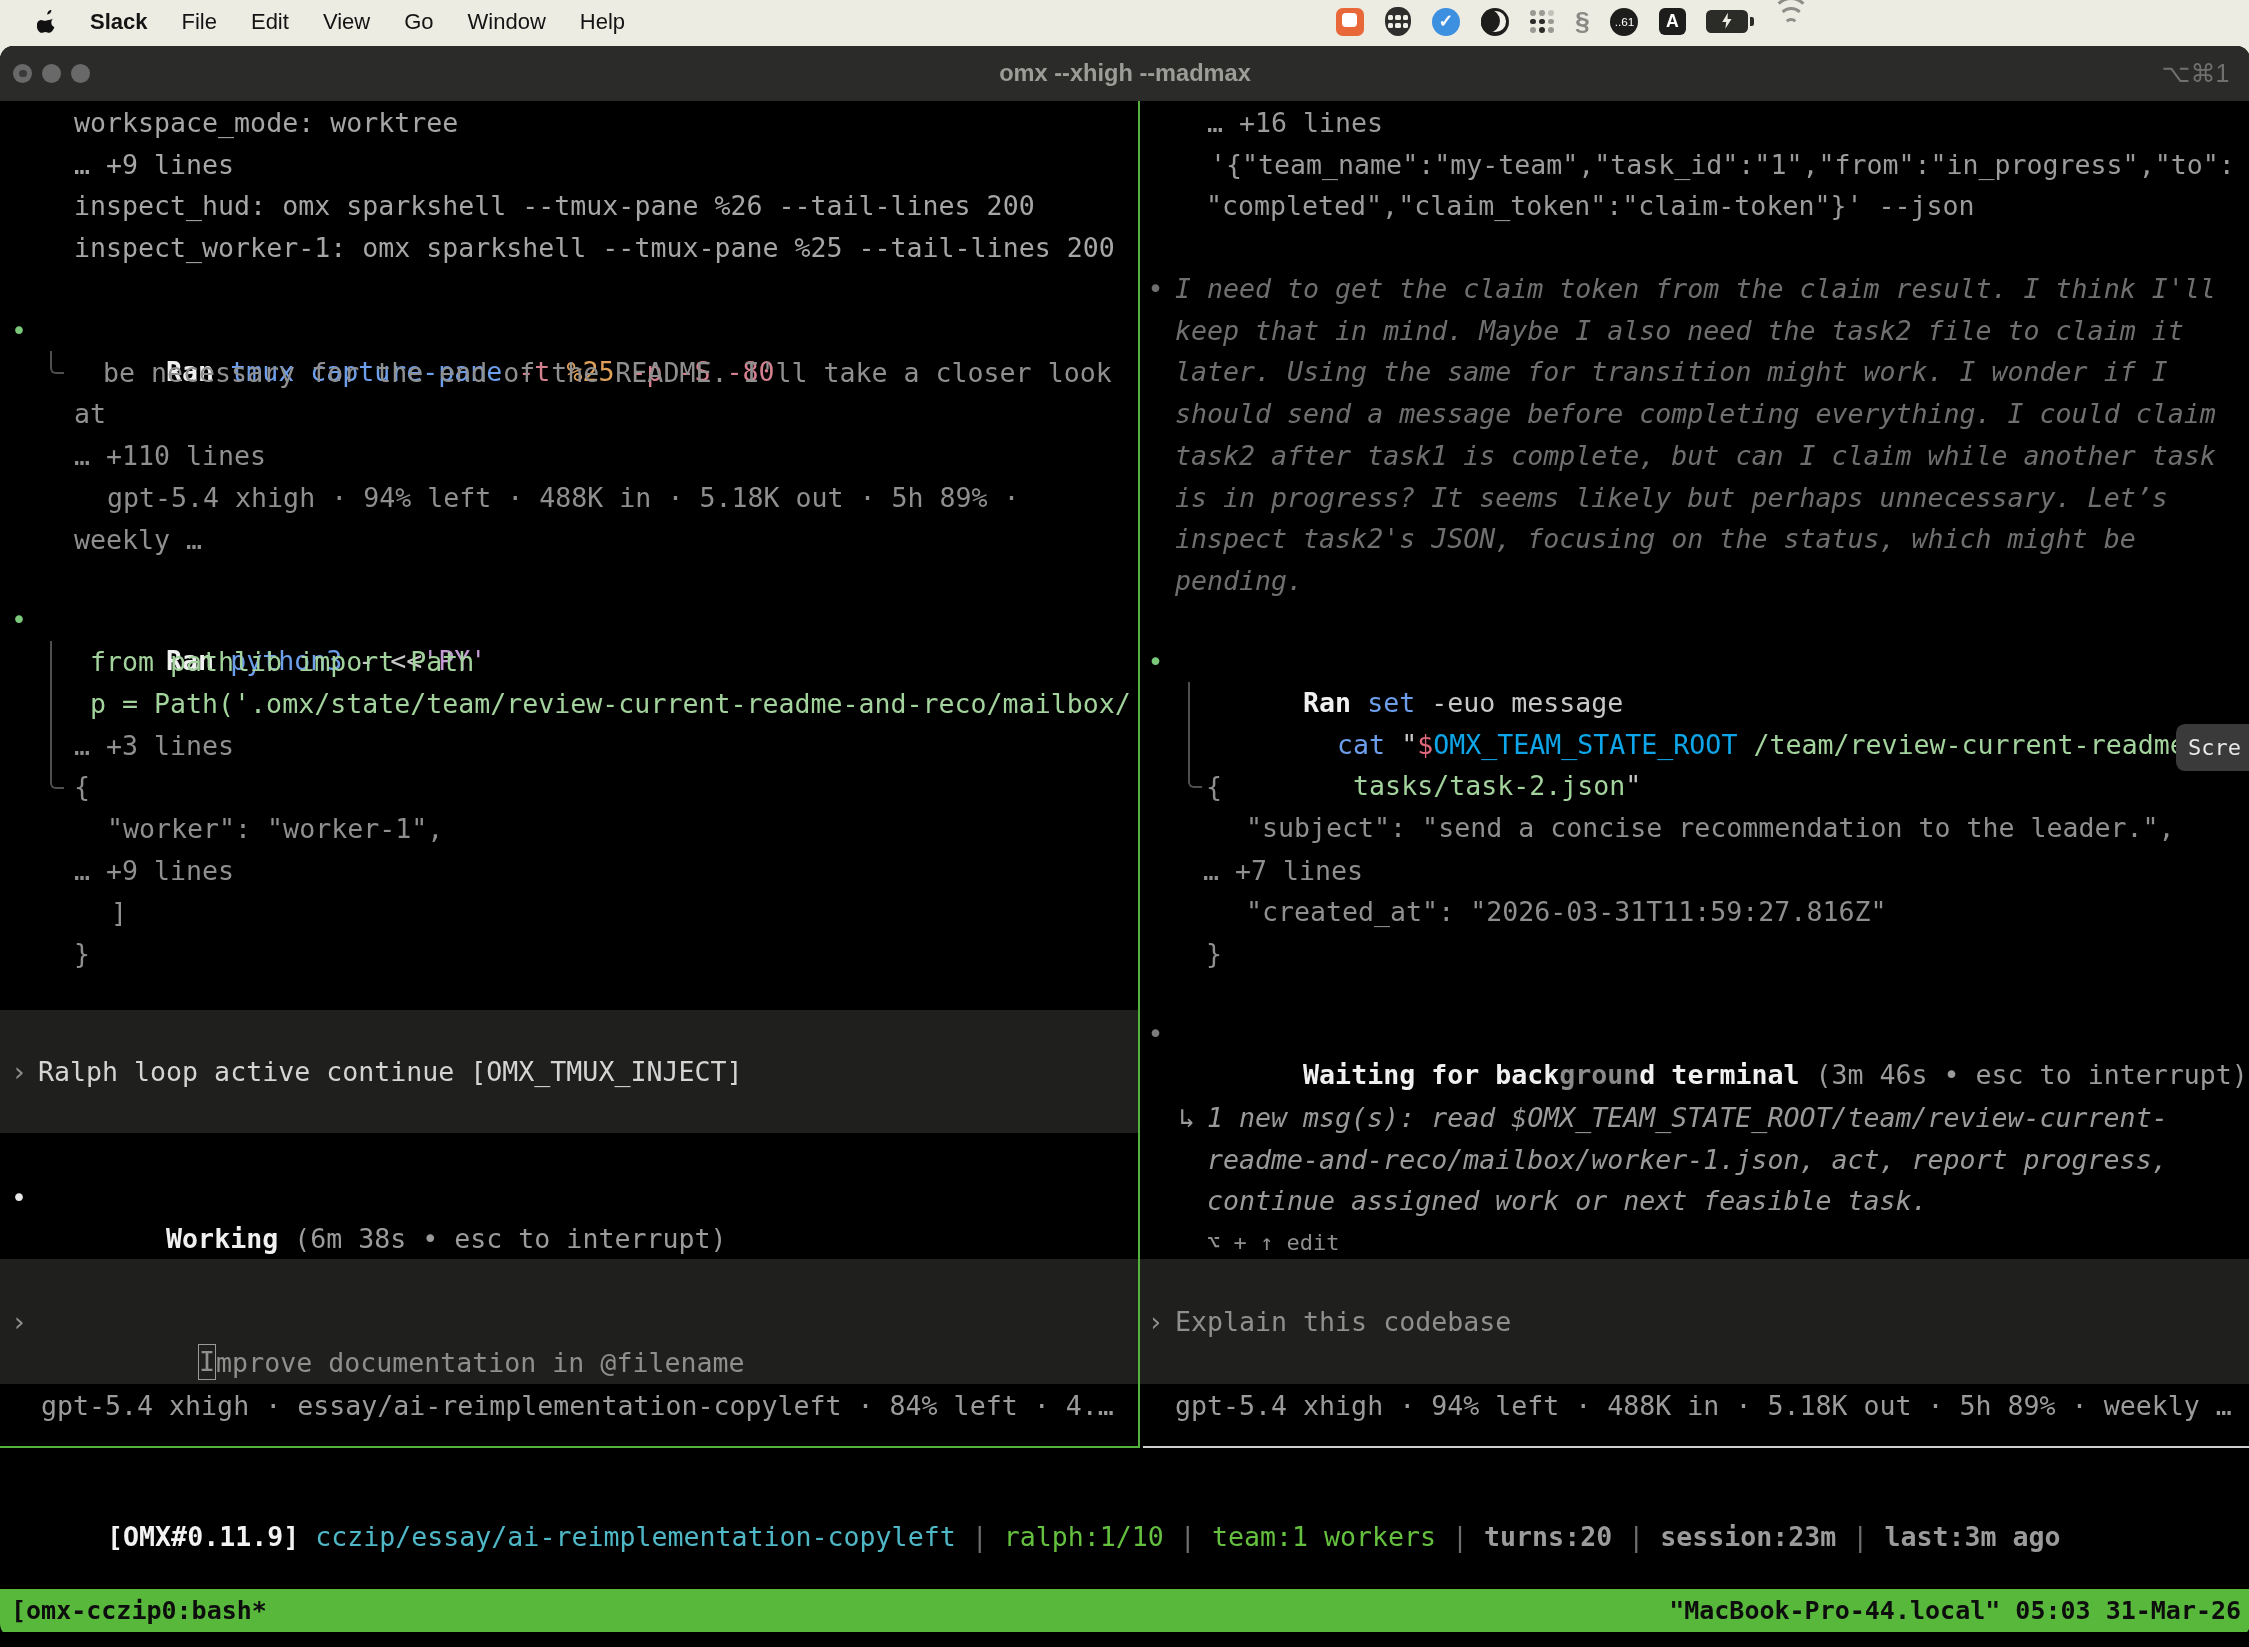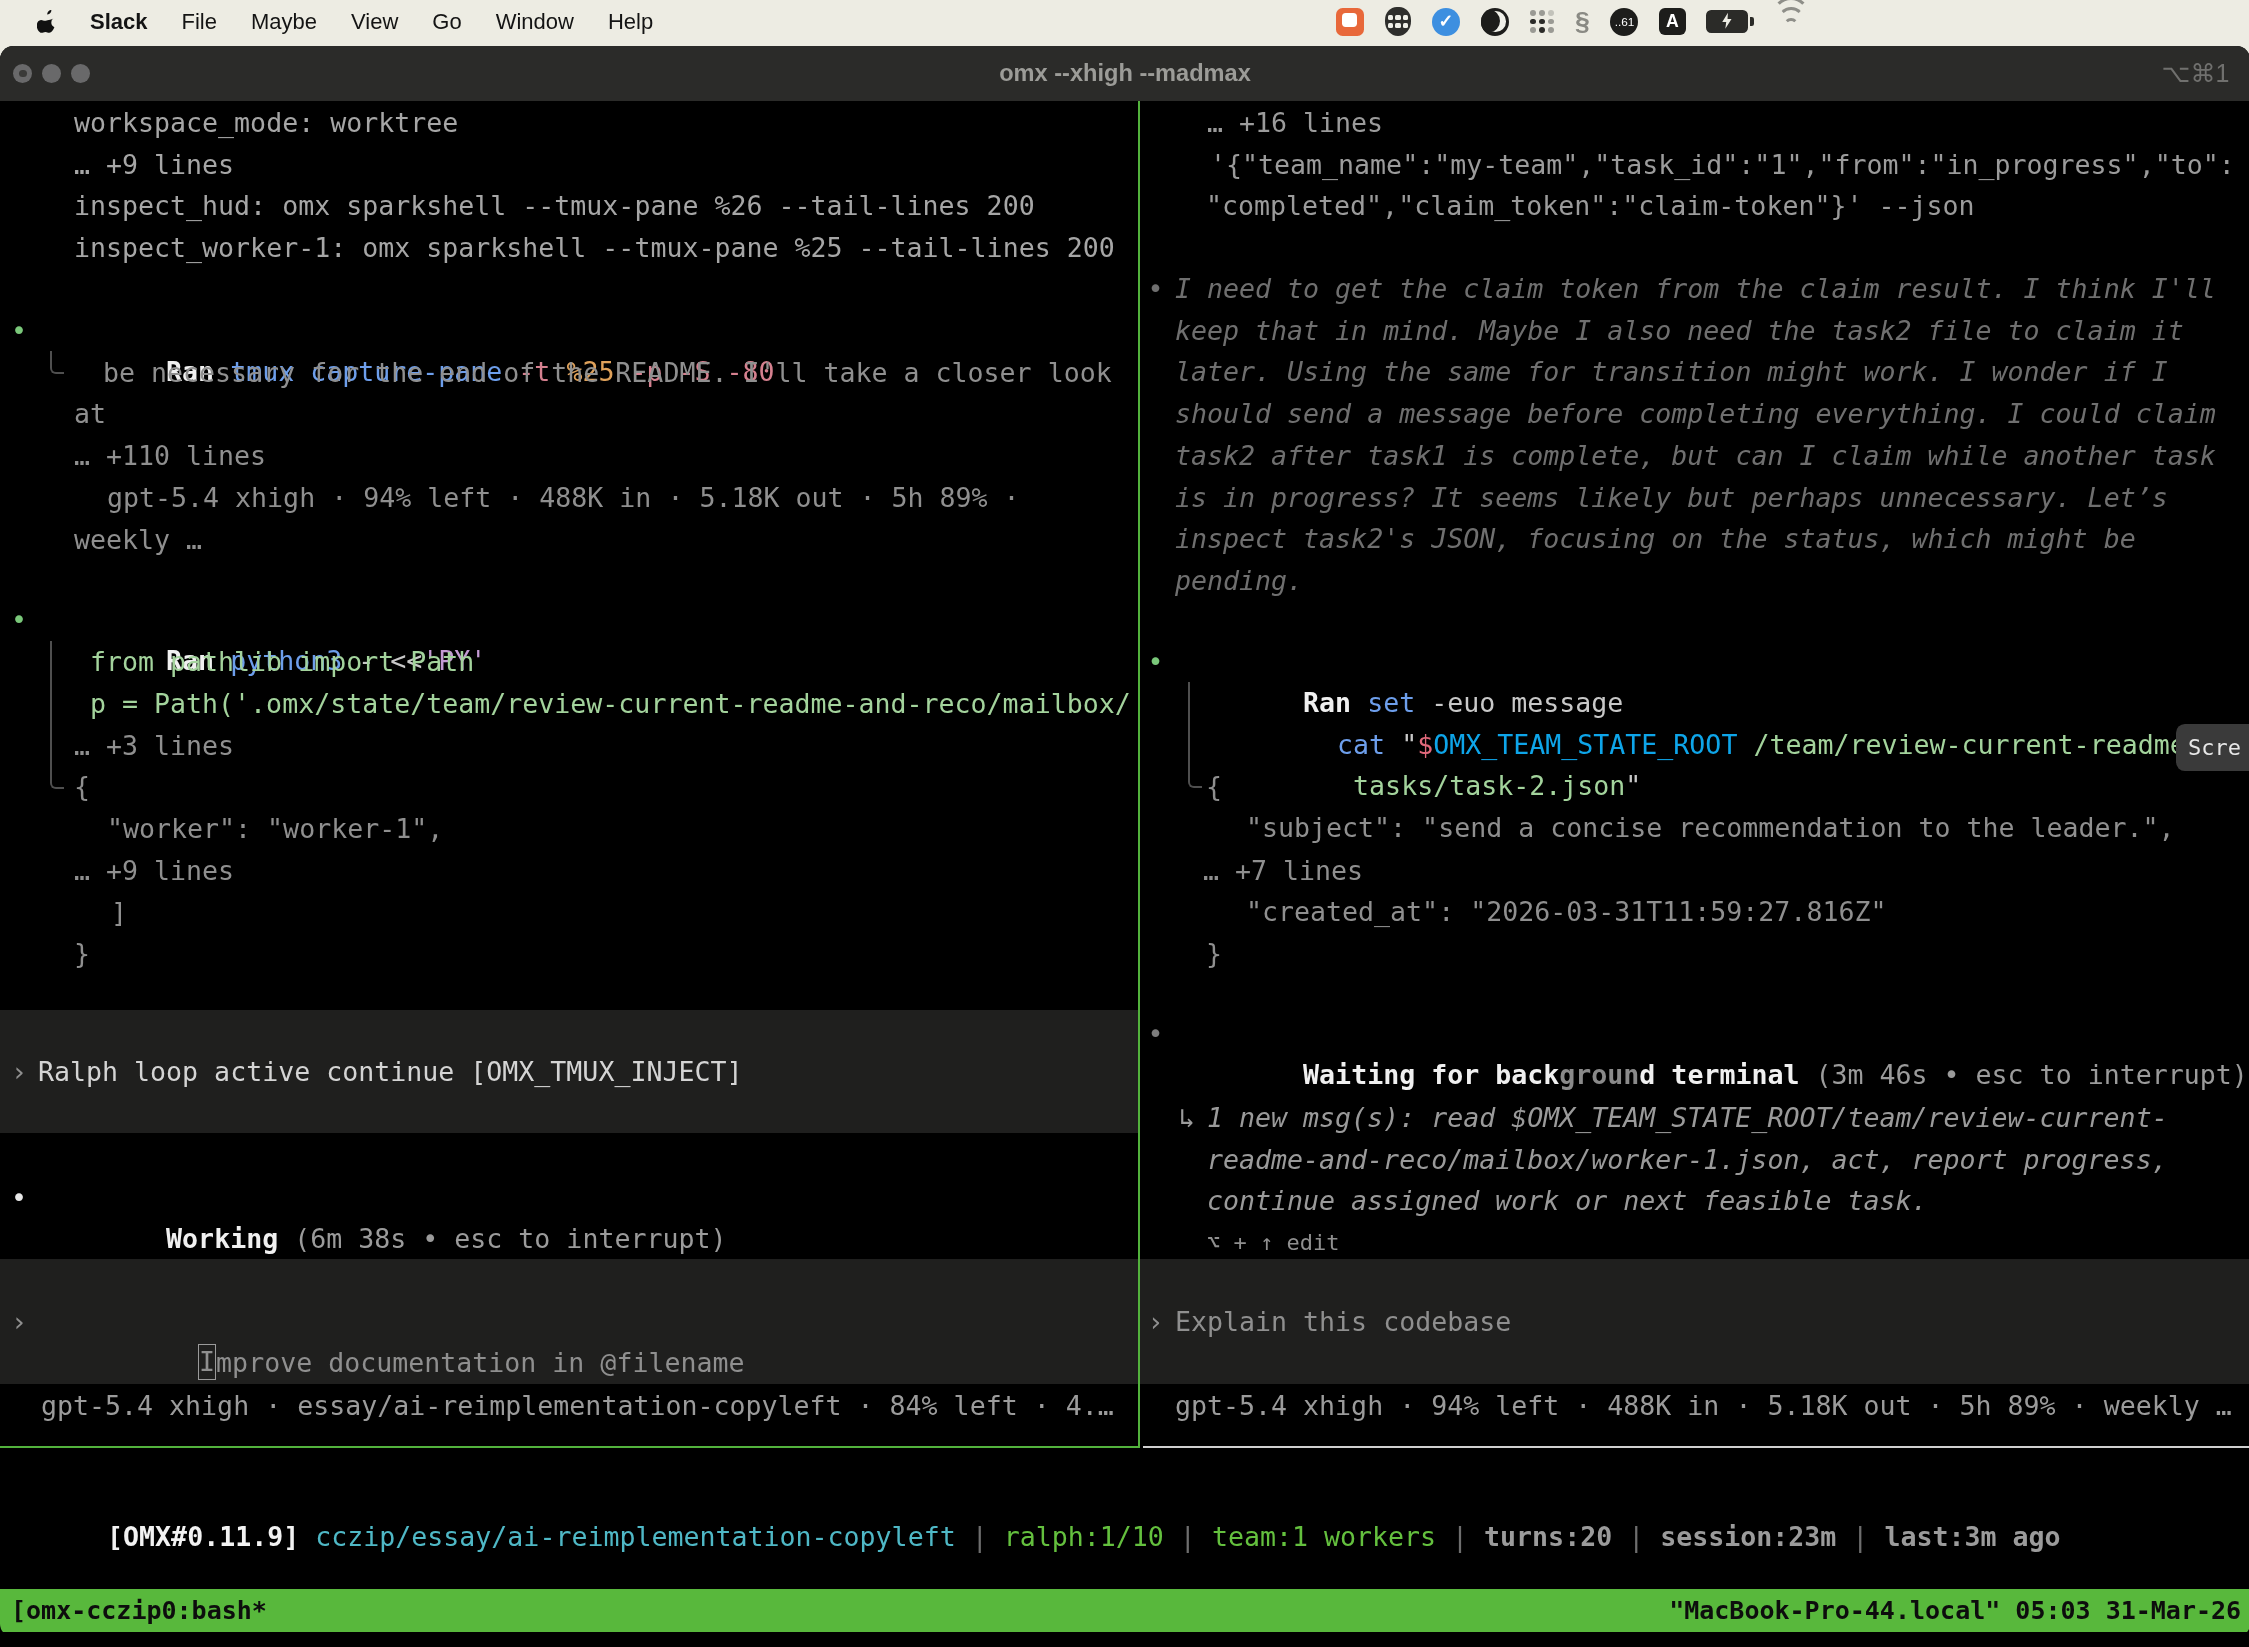--- a/index.html
+++ b/index.html
@@ -102,21 +102,21 @@
 
 <div id="menubar">
   <div class="left">
     <span class="mi">
       <svg class="apple-svg" viewBox="0 0 170 200">
           <path d="M150 69c-1 1-22 12-22 38 0 30 26 41 27 41-1 2-4 15-14 28-9 11-18 23-32 23s-18-8-34-8c-16 0-21 8-34 8s-23-12-32-24C-2 158-8 128 5 104c7-13 19-21 32-21 14 0 22 8 34 8 11 0 18-8 34-8 6 0 27 1 45-14zM119 22c6-8 11-18 9-29-9 1-20 6-27 14-6 7-11 18-9 28 10 1 21-5 27-13z"></path>
         </svg>
     </span>
     <span class="app">Slack</span>
     <span>File</span>
-    <span>Maybe</span>
+    <span>Edit</span>
     <span>View</span>
     <span>Go</span>
     <span>Window</span>
     <span>Help</span>
   </div>
   <div class="right">
     <span class="mi">
         <span class="ic-chat">
           <i></i>
           <b></b>

